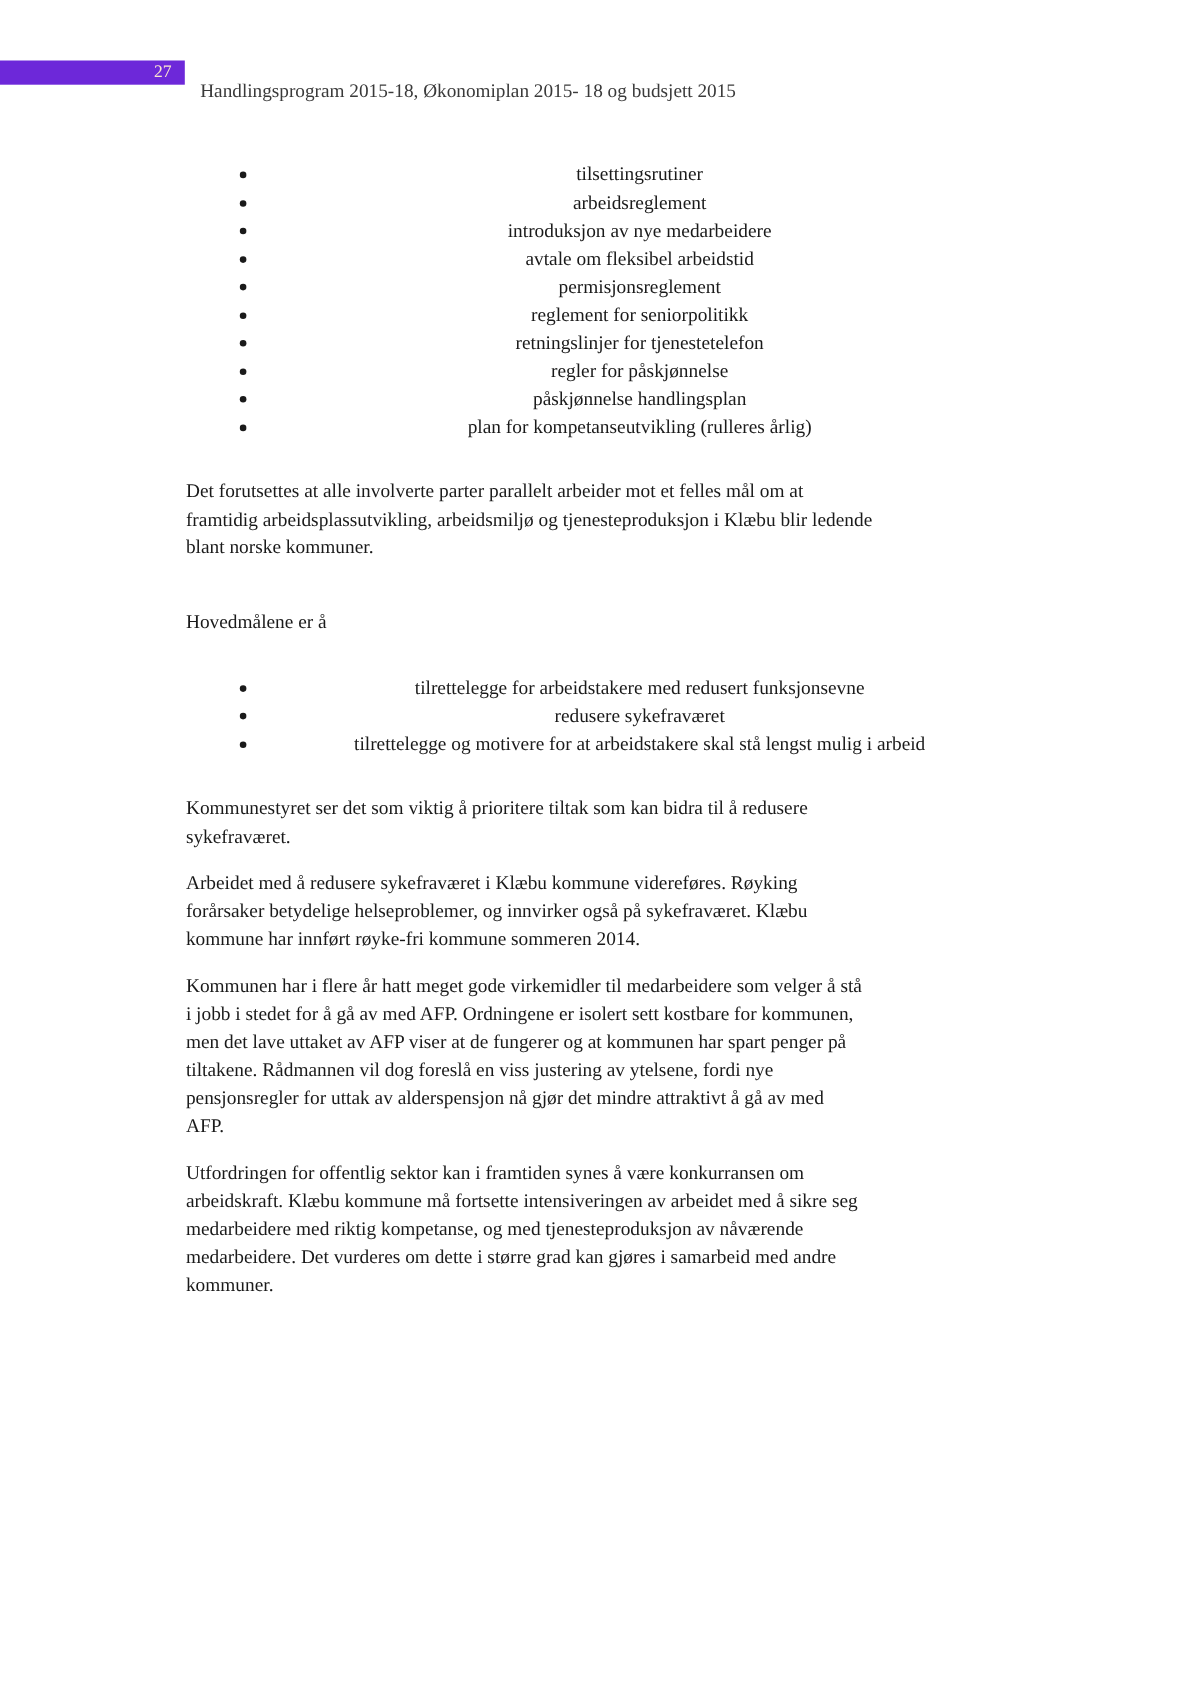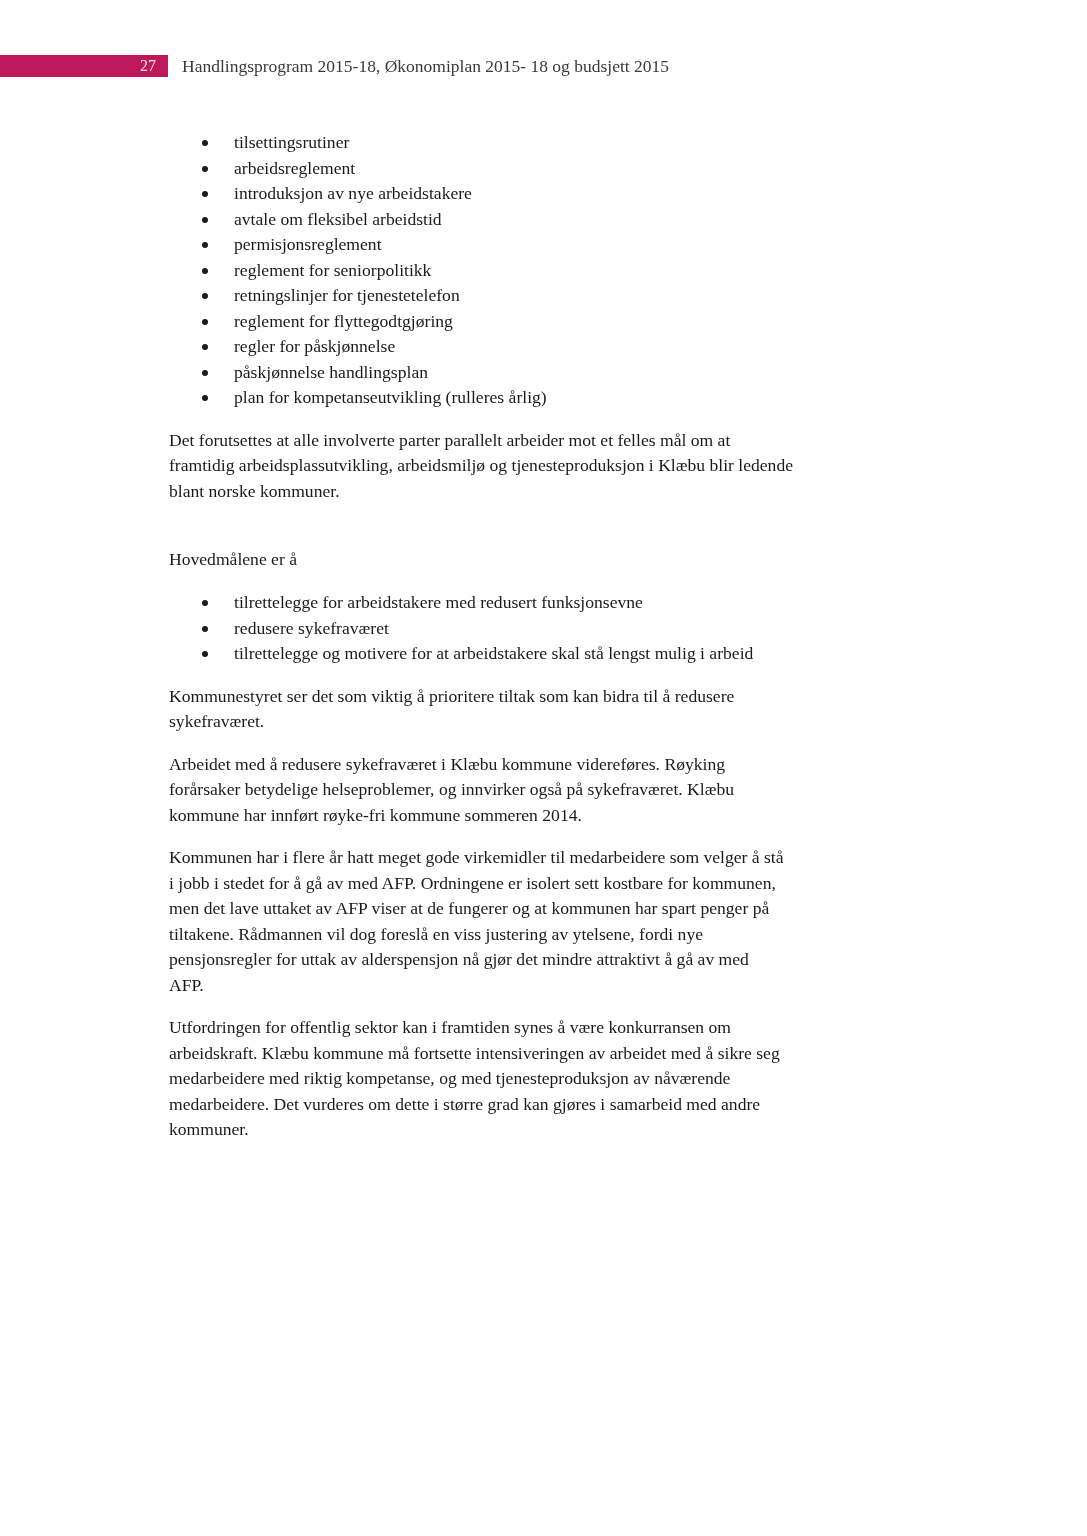--- a/index.html
+++ b/index.html
@@ -21,56 +21,57 @@
       left: 0;
       width: 1087px;
       height: 22px;
     }
     .page-num-bar {
       position: absolute;
       left: 0;
       top: 0;
       width: 168px;
       height: 22px;
-      background: #be185d;
+      background: #6d28d9;
     }
     .page-num {
       position: absolute;
       right: 12px;
       top: 1px;
       font-size: 16px;
       line-height: 20px;
       color: #fbe3d0;
       font-family: "Liberation Serif", serif;
     }
     .header-title {
       position: absolute;
       left: 182px;
-      top: 1px;
+      top: 17px;
       font-size: 17.5px;
       line-height: 20px;
       color: #3a3a3a;
       font-family: "Liberation Serif", serif;
       white-space: nowrap;
       text-align: center;
     }
     .content {
       position: absolute;
       left: 169px;
       top: 130px;
       width: 760px;
       font-family: "Liberation Serif", serif;
       font-size: 17.6px;
       line-height: 25.5px;
       color: #1a1a1a;
     }
     ul.bullets {
       list-style: none;
-      margin: 0;
+      margin: 16px;
       padding: 0;
+      text-align: center;
     }
     ul.bullets li {
       position: relative;
       padding-left: 65px;
       white-space: nowrap;
     }
     ul.bullets li .bullet {
       position: absolute;
       left: 33px;
       top: 10px;
@@ -94,26 +95,25 @@
     <span class="page-num">27</span>
   </div>
   <span class="header-title">Handlingsprogram 2015-18, Økonomiplan 2015- 18 og budsjett 2015</span>
 </div>
 
 <div class="content">
 
   <ul class="bullets">
     <li><span class="bullet"></span><span>tilsettingsrutiner</span></li>
     <li><span class="bullet"></span><span>arbeidsreglement</span></li>
-    <li><span class="bullet"></span><span>introduksjon av nye arbeidstakere</span></li>
+    <li><span class="bullet"></span><span>introduksjon av nye medarbeidere</span></li>
     <li><span class="bullet"></span><span>avtale om fleksibel arbeidstid</span></li>
     <li><span class="bullet"></span><span>permisjonsreglement</span></li>
     <li><span class="bullet"></span><span>reglement for seniorpolitikk</span></li>
     <li><span class="bullet"></span><span>retningslinjer for tjenestetelefon</span></li>
-    <li><span class="bullet"></span><span>reglement for flyttegodtgjøring</span></li>
     <li><span class="bullet"></span><span>regler for påskjønnelse</span></li>
     <li><span class="bullet"></span><span>påskjønnelse handlingsplan</span></li>
     <li><span class="bullet"></span><span>plan for kompetanseutvikling (rulleres årlig)</span></li>
   </ul>
 
   <div class="gap-after-list"></div>
 
   <p class="para">
     <span>Det forutsettes at alle involverte parter parallelt arbeider mot et felles mål om at</span><br>
     <span>framtidig arbeidsplassutvikling, arbeidsmiljø og tjenesteproduksjon i Klæbu blir ledende</span><br>

